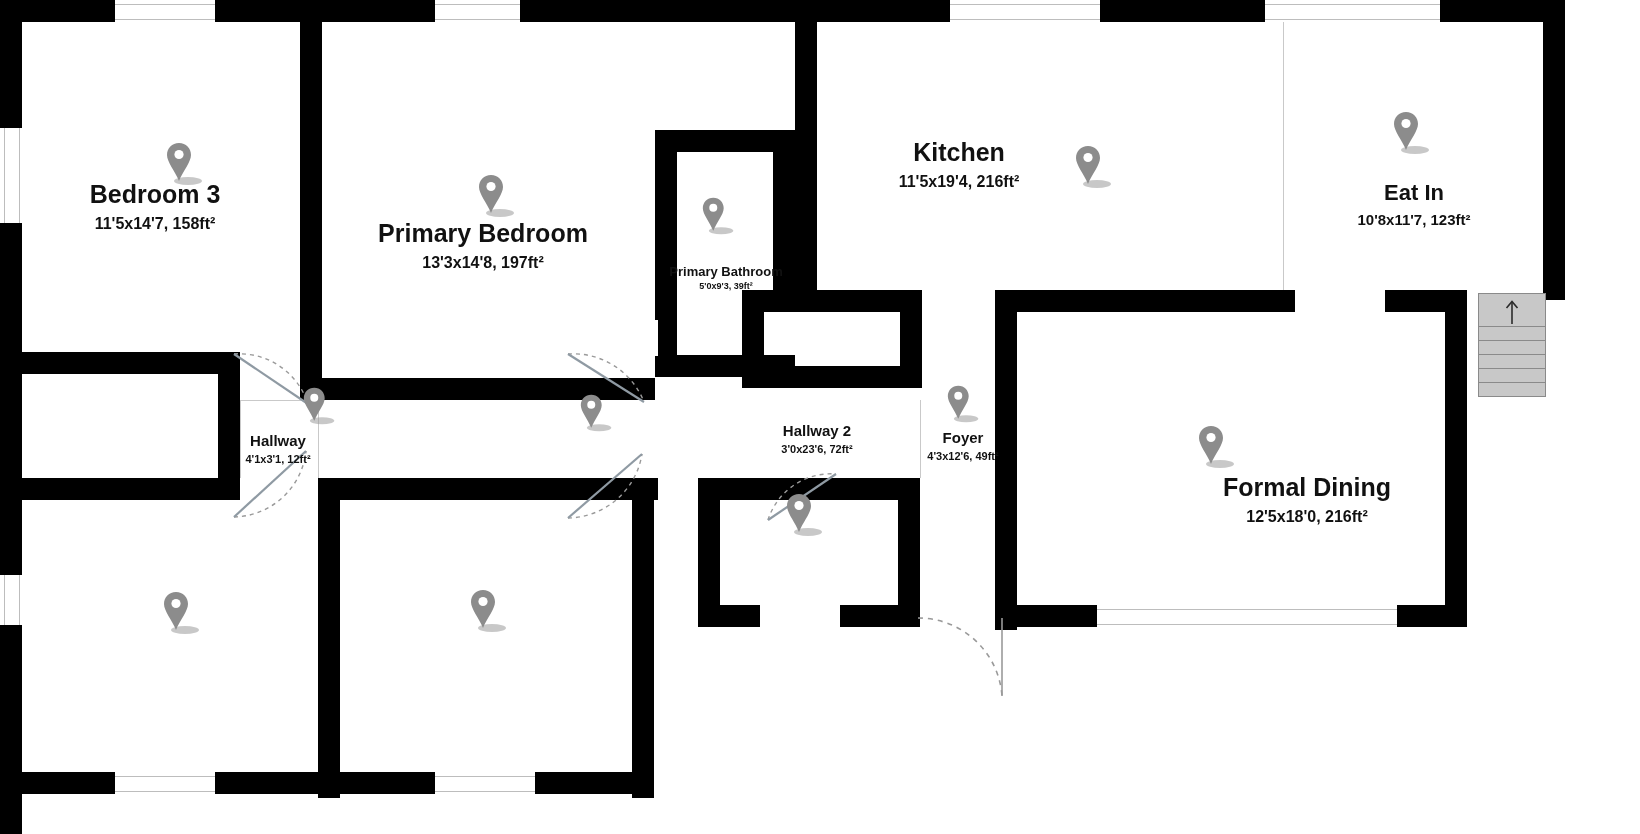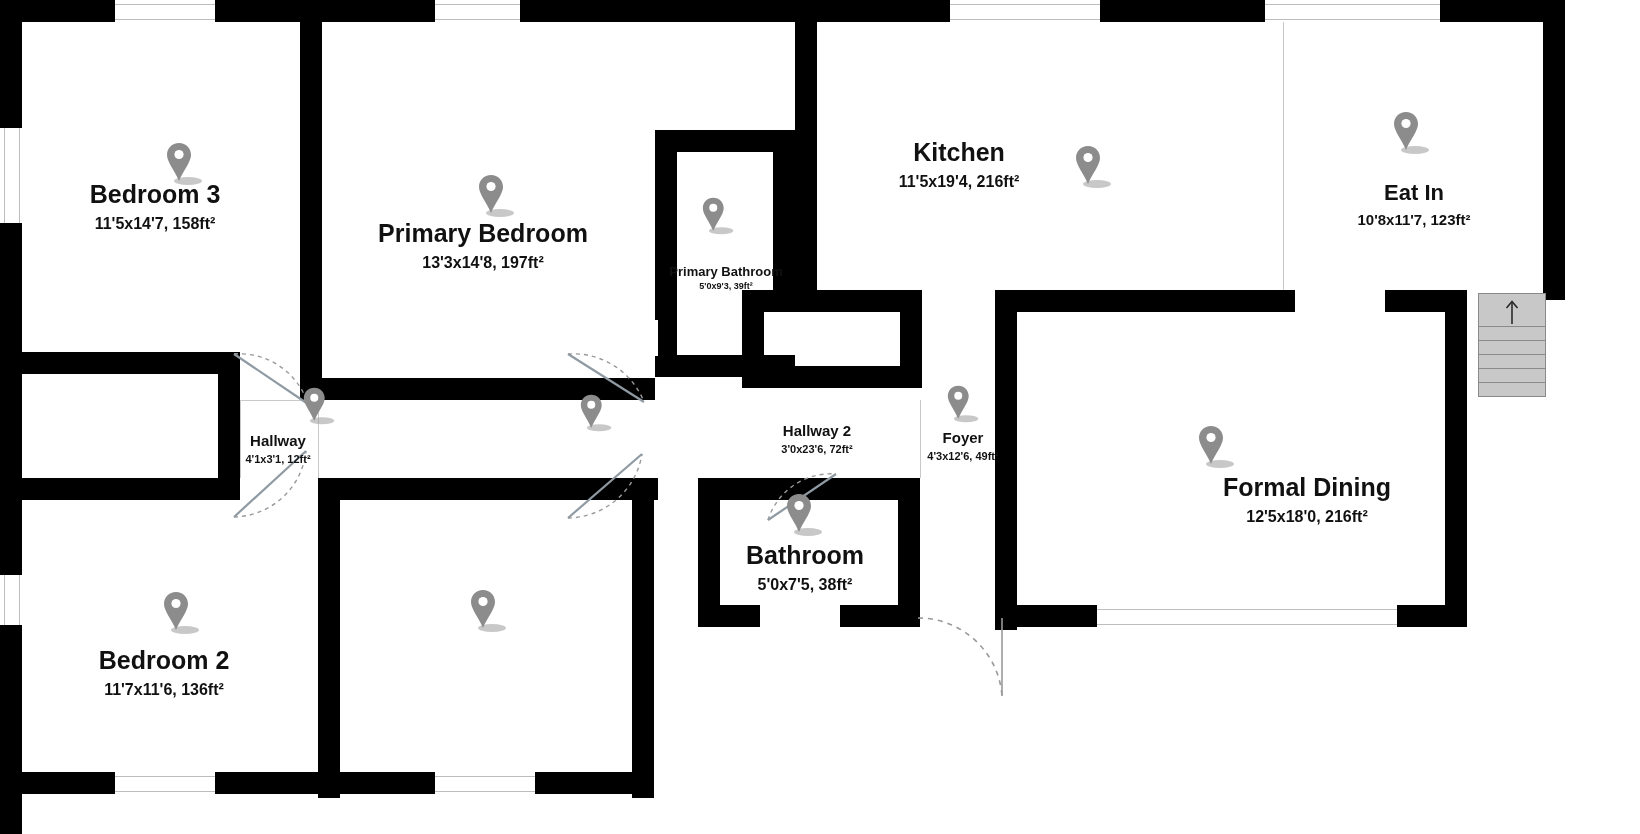--- a/index.html
+++ b/index.html
@@ -339,22 +339,14 @@
     <span class="dims">3'0x23'6,  72ft²</span>
   </div>
   <div class="room sm" style="left:963px; top:429px;">
     <span class="name">Foyer</span>
     <span class="dims">4'3x12'6,  49ft²</span>
   </div>
   <div class="room lg" style="left:1307px; top:473px;">
     <span class="name">Formal Dining</span>
     <span class="dims">12'5x18'0,  216ft²</span>
   </div>
-  <div class="room lg" style="left:805px; top:541px;">
-    <span class="name">Bathroom</span>
-    <span class="dims">5'0x7'5,  38ft²</span>
-  </div>
-  <div class="room lg" style="left:164px; top:646px;">
-    <span class="name">Bedroom 2</span>
-    <span class="dims">11'7x11'6,  136ft²</span>
-  </div>
 
 </div>
 
 </body></html>

